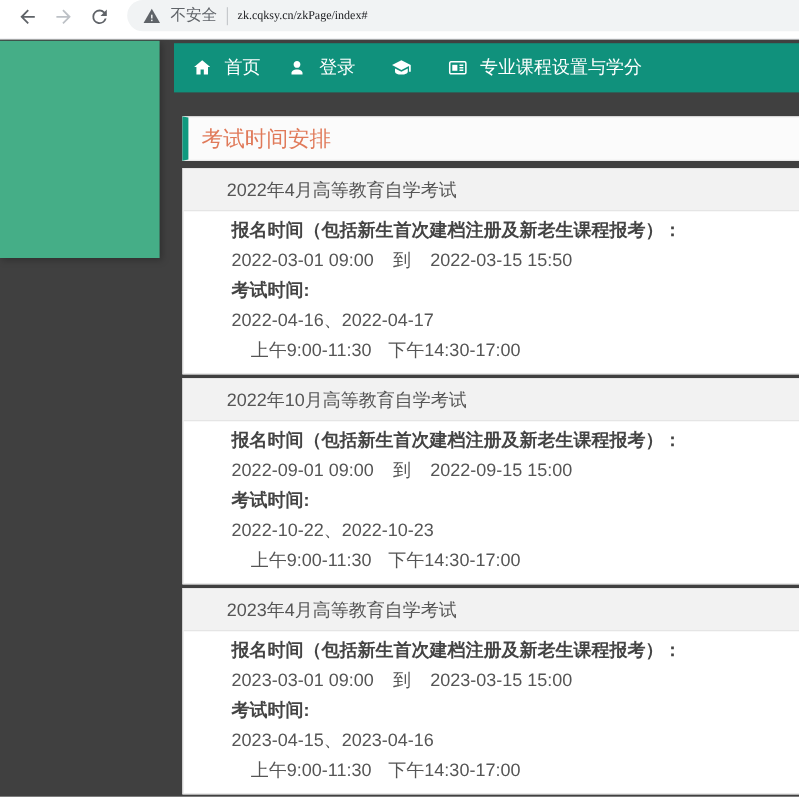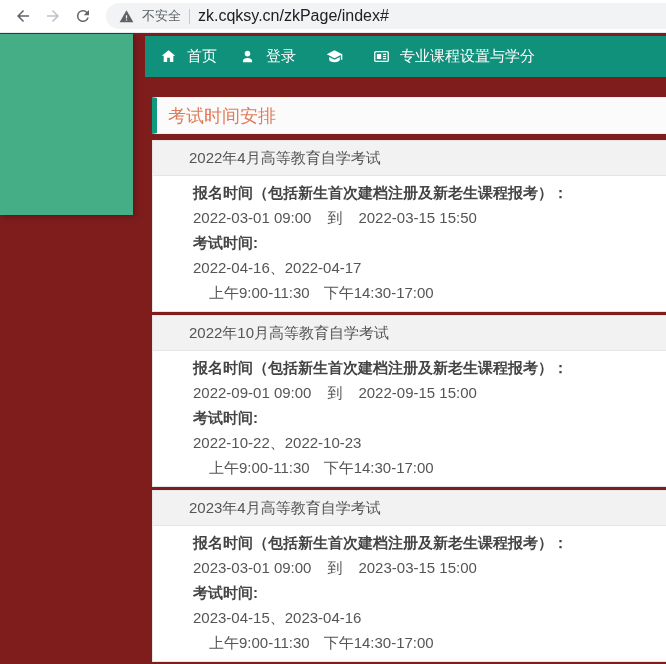--- a/index.html
+++ b/index.html
@@ -2,31 +2,31 @@
 <html><head>
 <meta charset="utf-8">
 <style>
   html,body{margin:0;padding:0;}
   body{
     width:666px;height:664px;overflow:hidden;position:relative;
     background:#fff;font-family:"Liberation Sans","DejaVu Sans",sans-serif;
   }
   
   .chrome{height:33px;background:#fff;border-bottom:1px solid #e8eaed;
-    display:flex;align-items:center;padding-left:8px;box-sizing:border-box;}
+    display:flex;align-items:flex-start;padding-left:8px;box-sizing:border-box;font-family:Liberation Serif, serif;}
   .chrome-btn{width:30px;height:28px;display:flex;align-items:center;justify-content:center;cursor:pointer;}
   .chrome-btn svg{width:18px;height:18px;}
   .addr{flex:1;height:26px;background:#f1f3f4;border-radius:13px 0 0 13px;
     margin-left:8px;display:flex;align-items:center;padding-left:13px;min-width:0;}
   .addr .warn{width:15px;height:15px;margin-right:8px;flex:0 0 auto;}
   .sec-label{font-size:13px;color:#5f6368;}
   .addr-sep{width:1px;height:15px;background:#c6c9cc;margin:0 8px;}
-  .url{font-size:16px;color:#202124;white-space:nowrap;}
+  .url{font-size:10px;color:#202124;white-space:nowrap;}
   
-  .page{position:absolute;top:33px;left:0;right:0;bottom:0;background:#7f1d1d;overflow:hidden;}
+  .page{position:absolute;top:33px;left:0;right:0;bottom:0;background:#404040;overflow:hidden;}
   .banner{position:absolute;top:1px;left:0;width:133px;height:181px;background:#45ae87;
     box-shadow:2px 2px 6px rgba(0,0,0,.28);}
   .main{position:absolute;left:145px;top:0;width:620px;}
   
   .navbar{margin-top:3px;height:41px;background:#10917c;display:flex;align-items:center;
     padding-left:4px;color:#fff;}
   .nav-item{display:flex;align-items:center;gap:10px;padding:0 11px;font-size:15px;cursor:pointer;height:100%;}
   .nav-item.sp{margin-left:8px;}
   .nav-item svg{width:17px;height:17px;flex:0 0 auto;}
   

